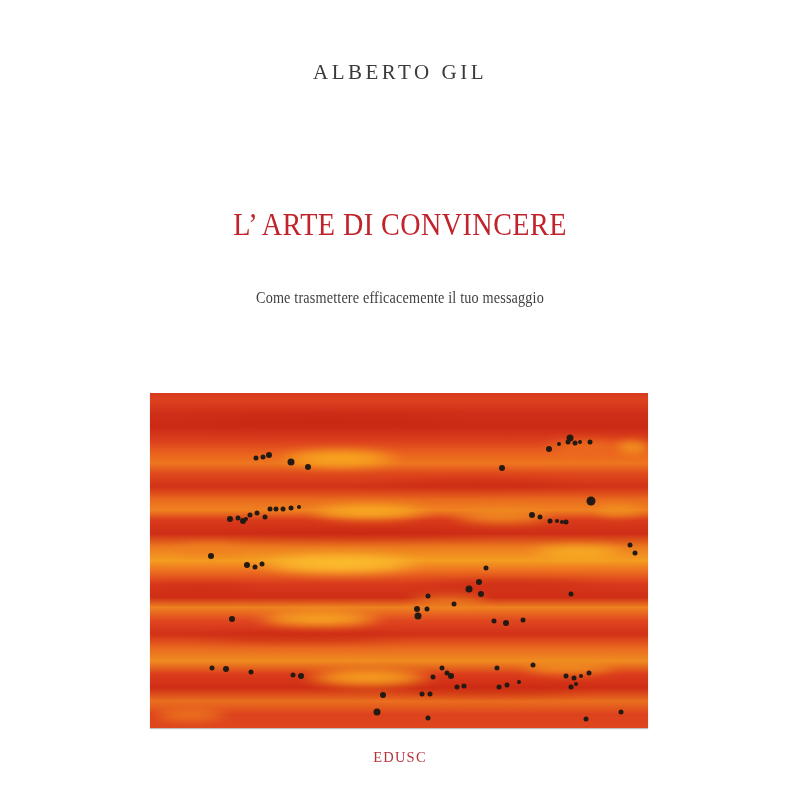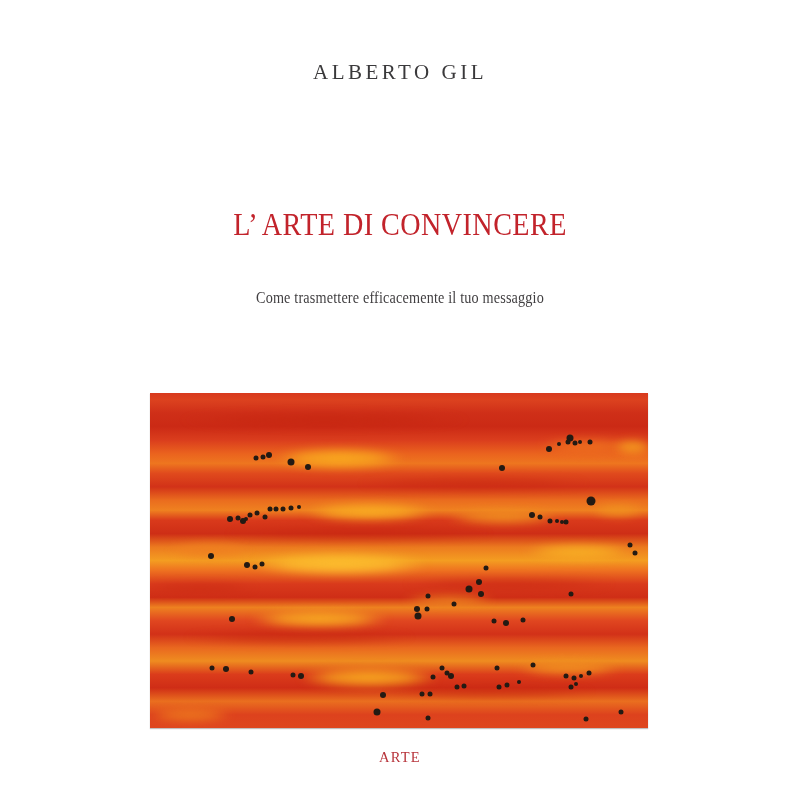--- a/index.html
+++ b/index.html
@@ -155,14 +155,14 @@
         <div class="dot" style="left: 46.8%; top: 90.1%; width: 6px; height: 6px; background: rgb(35, 26, 19);"></div>
         <div class="dot" style="left: 54.6%; top: 89.9%; width: 5px; height: 5px; background: rgb(35, 26, 19);"></div>
         <div class="dot" style="left: 56.2%; top: 89.9%; width: 5px; height: 5px; background: rgb(35, 26, 19);"></div>
         <div class="dot" style="left: 45.6%; top: 95.2%; width: 7px; height: 7px; background: rgb(35, 26, 19);"></div>
         <div class="dot" style="left: 55.8%; top: 97%; width: 5px; height: 5px; background: rgb(35, 26, 19);"></div>
         <div class="dot" style="left: 87.6%; top: 97.3%; width: 5px; height: 5px; background: rgb(35, 26, 19);"></div>
         <div class="dot" style="left: 94.6%; top: 95.2%; width: 5px; height: 5px; background: rgb(35, 26, 19);"></div>
       </div>
   </div>
 
-  <div class="center-text publisher">ARTE</div>
+  <div class="center-text publisher">EDUSC</div>
 </div>
 
 </body></html>

